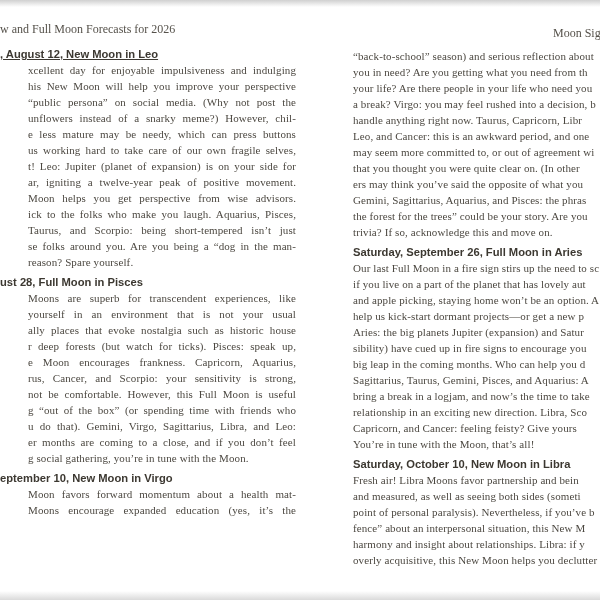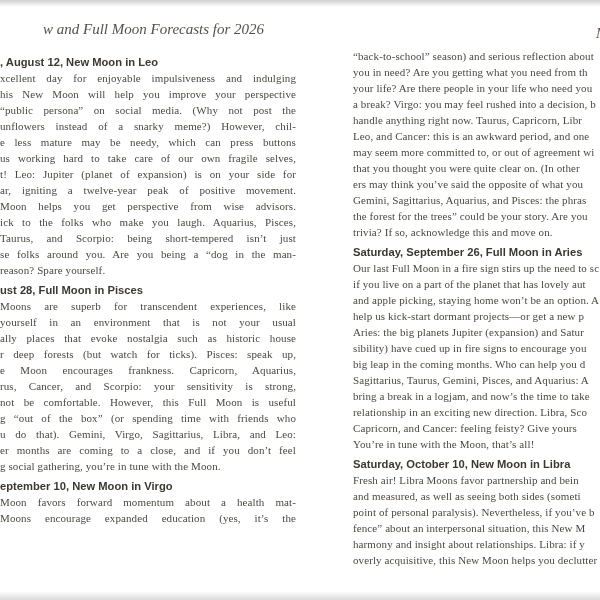--- a/index.html
+++ b/index.html
@@ -1,31 +1,31 @@
 <!DOCTYPE html>
 <html style="--bg: #ffffff; --tx: #4c4841; --hd: #3c3831; --rh: #55514a;"><head>
 <meta charset="utf-8">
 <style>
   html,body{margin:0;padding:0;background:#fff;}
   .scan{position:relative;width:600px;height:600px;background:var(--bg,#fff);overflow:hidden;
         font-family:"Liberation Serif",serif;}
-  .running-head{position:absolute;font-style:italic;font-size:15px;line-height:14px;
-        color:var(--rh,#55514a);white-space:nowrap;padding-left:43px;}
+  .running-head{position:absolute;font-size:12px;line-height:14px;
+        color:var(--rh,#55514a);white-space:nowrap;}
   .rh-left{left:0;top:22px;}
   .rh-right{left:553px;top:26px;}
   .col{position:absolute;}
   .col-left{left:0;top:46px;width:296px;}
   .col-right{left:353px;top:48px;width:340px;}
   .heading{font-family:"Liberation Sans",sans-serif;font-weight:bold;font-size:11.2px;
         line-height:16px;height:16px;color:var(--hd,#3c3831);margin-top:4px;white-space:nowrap;
         overflow:hidden;}
-  .heading:first-child{margin-top:8px;}
+  .heading:first-child{margin-top:0;text-decoration:underline;}
   .bline{font-size:11px;line-height:16px;height:16px;overflow:hidden;color:var(--tx,#4c4841);
         letter-spacing:0.1px;}
-  .col-left .bline{text-align:justify;text-align-last:justify;}
+  .col-left .bline{text-align:justify;text-align-last:justify;padding-left:28px;}
   .col-left .bline.pend{text-align:left;text-align-last:left;}
   .col-right .bline{white-space:nowrap;}
   .edge{position:absolute;left:0;right:0;pointer-events:none;}
   .edge-top{top:0;height:7px;
         background:linear-gradient(to bottom,rgba(100,100,100,.30),rgba(120,120,120,0));}
   .edge-bottom{bottom:0;height:9px;
         background:linear-gradient(to top,rgba(100,100,100,.24),rgba(120,120,120,0));}
 </style>
 </head>
 <body>

